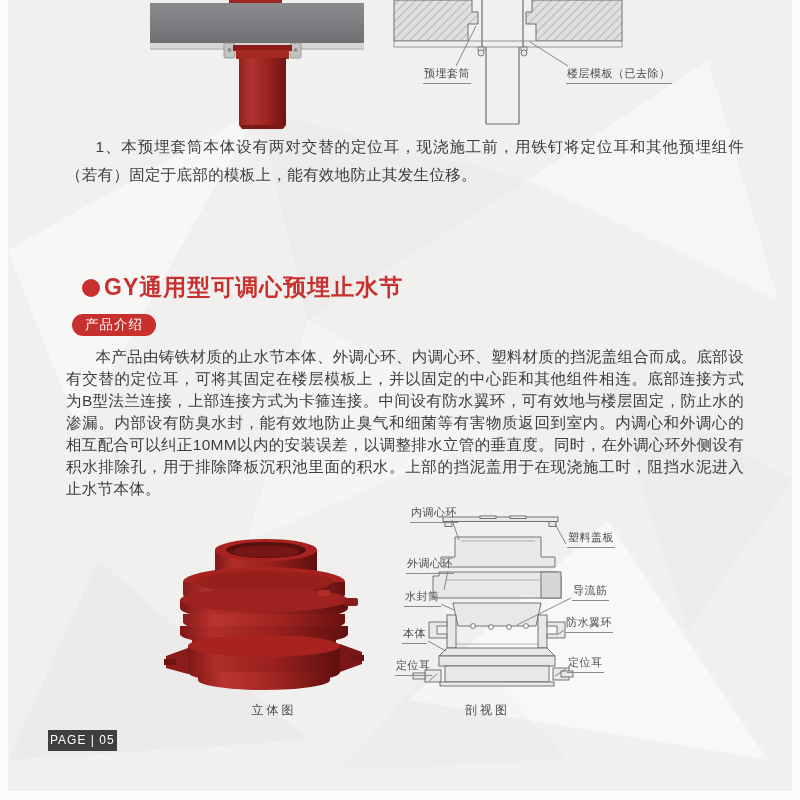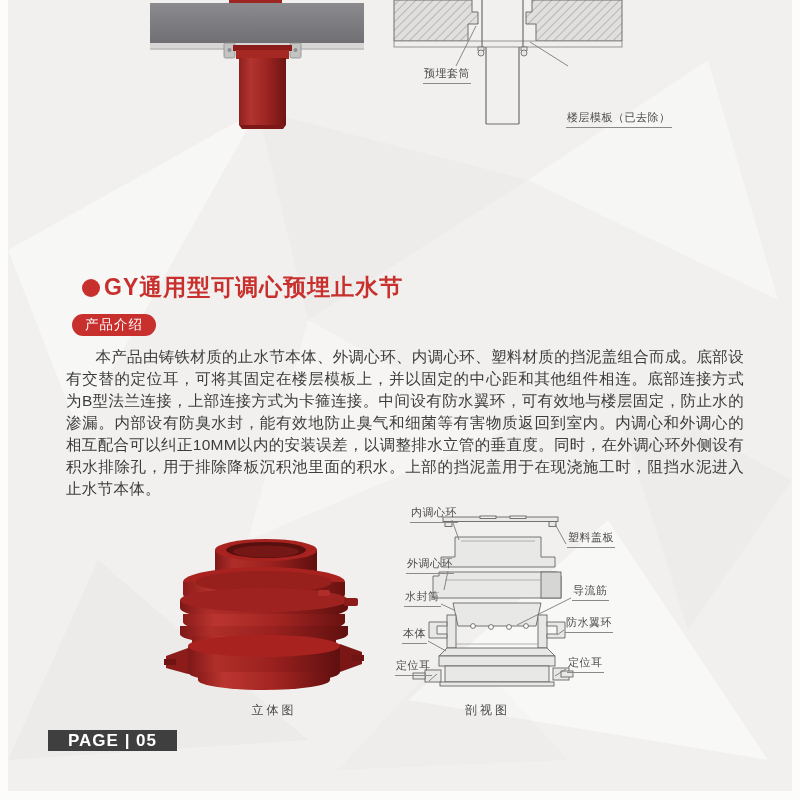--- a/index.html
+++ b/index.html
@@ -20,21 +20,21 @@
   .sec-head{position:absolute;left:74px;top:272px;display:flex;align-items:center;gap:4px;}
   .bullet{width:18px;height:18px;border-radius:50%;background:#c8302d;flex:0 0 auto;}
   .sec-title{margin:0;font-size:23px;font-weight:bold;color:#c8302d;letter-spacing:1px;}
   .badge{position:absolute;left:64px;top:314px;background:#c8302d;color:#fff;
          font-size:13.5px;line-height:22px;padding:0 13px;border-radius:12px;letter-spacing:1px;text-align:right;}
   
   .callout{position:absolute;font-size:11px;color:#4a4a4a;border-bottom:1px solid #8a8a8a;
            padding:0 1px 2px 1px;white-space:nowrap;letter-spacing:.5px;}
   .caption{position:absolute;font-size:12px;color:#4a4a4a;letter-spacing:3px;font-family:Liberation Mono, monospace;}
   .page-badge{position:absolute;left:40px;top:730px;background:#3f3f3f;color:#fff;
-              font-size:17px;font-weight:bold;line-height:21px;padding:0 20px;letter-spacing:1px;}
+              font-size:12px;font-weight:normal;line-height:21px;padding:0 2px;letter-spacing:1px;}
 </style>
 </head>
 <body>
 
 <div class="page">
   <div class="sheet">
 
     <svg class="polybg" viewBox="0 0 784 791" preserveAspectRatio="none">
       <polygon points="0,250 250,110 70,430" fill="rgba(255,255,255,0.45)"></polygon>
       <polygon points="250,110 520,180 300,320" fill="rgba(120,120,120,0.03)"></polygon>
@@ -97,22 +97,23 @@
           <path d="M131,47 h6 v4 h-6 Z"></path>
         <circle cx="91" cy="53" r="3"></circle>
           <circle cx="134" cy="53" r="3"></circle>
       </g>
       <g stroke="#7a7a7a" stroke-width="0.9">
         <line x1="86" y1="26" x2="66" y2="66"></line>
         <line x1="140" y1="42" x2="178" y2="66"></line>
       </g>
     </svg>
     <span class="callout" style="left:415px;top:66px;">预埋套筒</span>
-    <span class="callout" style="left:558px;top:66px;margin-top:44px;">楼层模板（已去除）</span>
-
+    <span class="callout" style="left:558px;top:66px;">楼层模板（已去除）</span>
+
+    <p class="body-text indent notes1">1、本预埋套筒本体设有两对交替的定位耳，现浇施工前，用铁钉将定位耳和其他预埋组件（若有）固定于底部的模板上，能有效地防止其发生位移。</p>
 
     <div class="sec-head">
       <span class="bullet"></span>
       <h2 class="sec-title">GY通用型可调心预埋止水节</h2>
     </div>
     <div class="badge">产品介绍</div>
 
     <p class="body-text indent desc">本产品由铸铁材质的止水节本体、外调心环、内调心环、塑料材质的挡泥盖组合而成。底部设有交替的定位耳，可将其固定在楼层模板上，并以固定的中心距和其他组件相连。底部连接方式为B型法兰连接，上部连接方式为卡箍连接。中间设有防水翼环，可有效地与楼层固定，防止水的渗漏。内部设有防臭水封，能有效地防止臭气和细菌等有害物质返回到室内。内调心和外调心的相互配合可以纠正10MM以内的安装误差，以调整排水立管的垂直度。同时，在外调心环外侧设有积水排除孔，用于排除降板沉积池里面的积水。上部的挡泥盖用于在现浇施工时，阻挡水泥进入止水节本体。</p>
 
     <svg class="abs" style="left:150px;top:528px;" width="230" height="170" viewBox="0 0 230 170">

